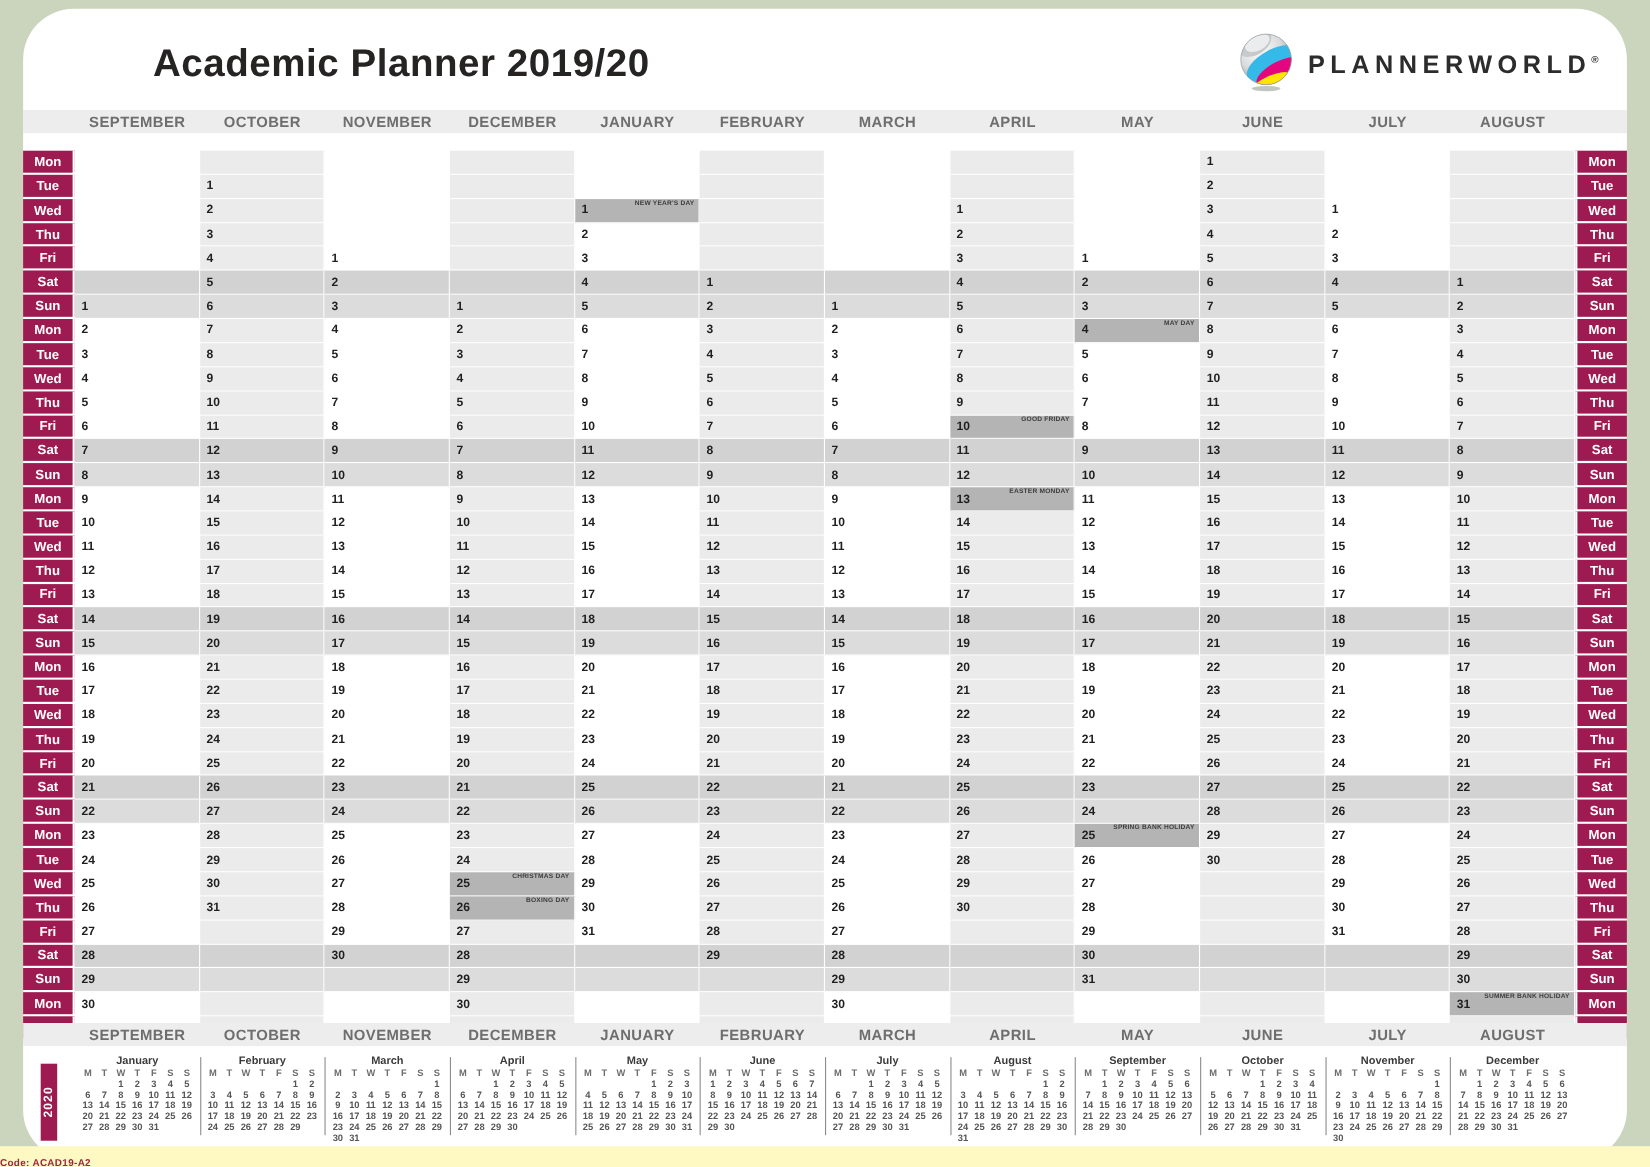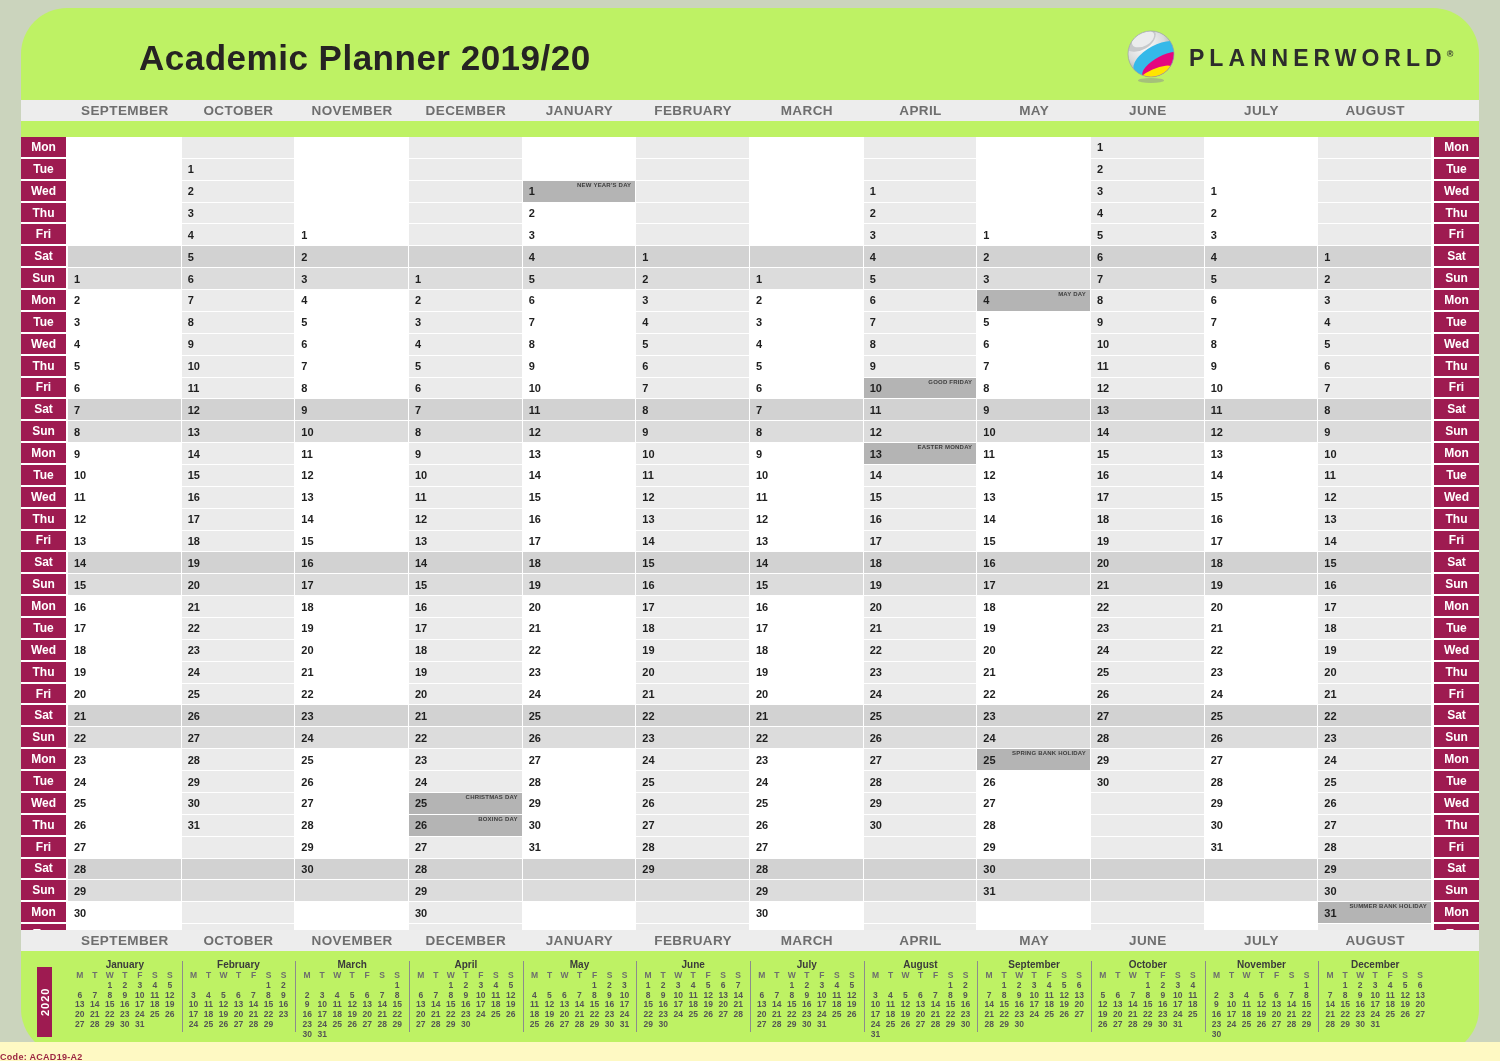--- a/index.html
+++ b/index.html
@@ -3,21 +3,21 @@
 <meta charset="utf-8">
 <style>
   html,body{margin:0;padding:0}
   body{
     width:1500px;height:1061px;position:relative;overflow:hidden;
     background:#cbd4bd;
     font-family:"Liberation Sans",sans-serif;
   }
   .card{
     position:absolute;left:21px;top:8px;width:1458px;height:1047px;
-    background:#bef264;border-radius:46px;
+    background:#ffffff;border-radius:46px;
   }
   .title{
     position:absolute;left:118px;top:30px;
     font-size:35px;font-weight:bold;color:#262323;letter-spacing:.5px;white-space:nowrap;
   }
   .logo{position:absolute;left:1104px;top:20px;display:flex;align-items:center;gap:12px}
   .brand{font-size:23px;font-weight:bold;letter-spacing:5px;color:#2c2c2c;white-space:nowrap}
   .brand sup{font-size:9px;letter-spacing:0}
   .band{
     position:absolute;left:0;width:1458px;height:21px;background:#ededed;

